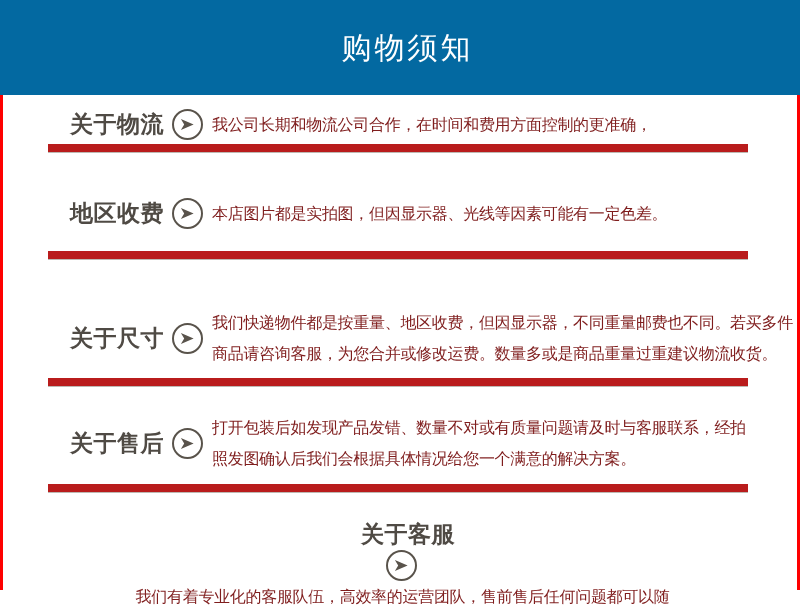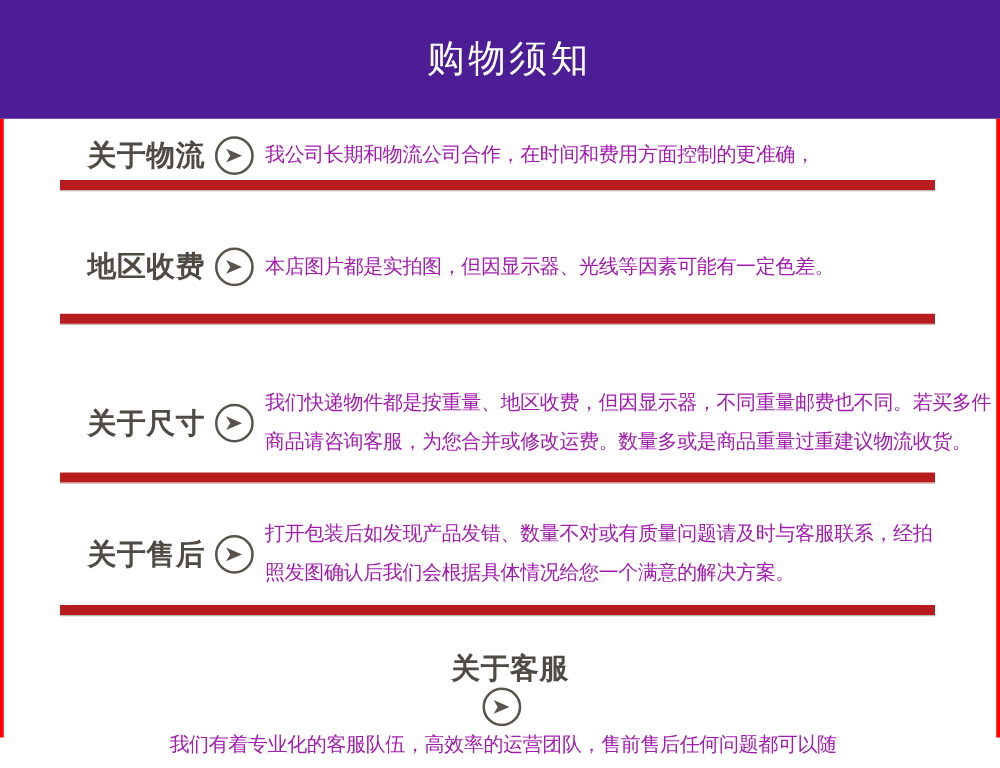--- a/index.html
+++ b/index.html
@@ -12,21 +12,21 @@
     height: 614px;
     background: #ffffff;
     overflow: hidden;
   }
 
   
   .header {
     position: relative;
     width: 800px;
     height: 95px;
-    background: #4c1d95;
+    background: #0369a1;
     display: flex;
     align-items: center;
     justify-content: center;
     padding-left: 15px;
   }
   .header-title {
     color: #ffffff;
     font-size: 30px;
     font-weight: 500;
     letter-spacing: 3px;
@@ -88,21 +88,21 @@
   .icon-circle svg { display: block; }
 
   .section-texts {
     margin-left: 9px;
     flex: 1 1 auto;
     min-width: 0;
   }
   .text-line {
     font-size: 16px;
     line-height: 31px;
-    color: #a21caf;
+    color: #7f1d1d;
     letter-spacing: -0.3px;
     white-space: nowrap;
   }
 </style>
 </head>
 <body>
 
 <div class="page">
 
   <div class="header">

